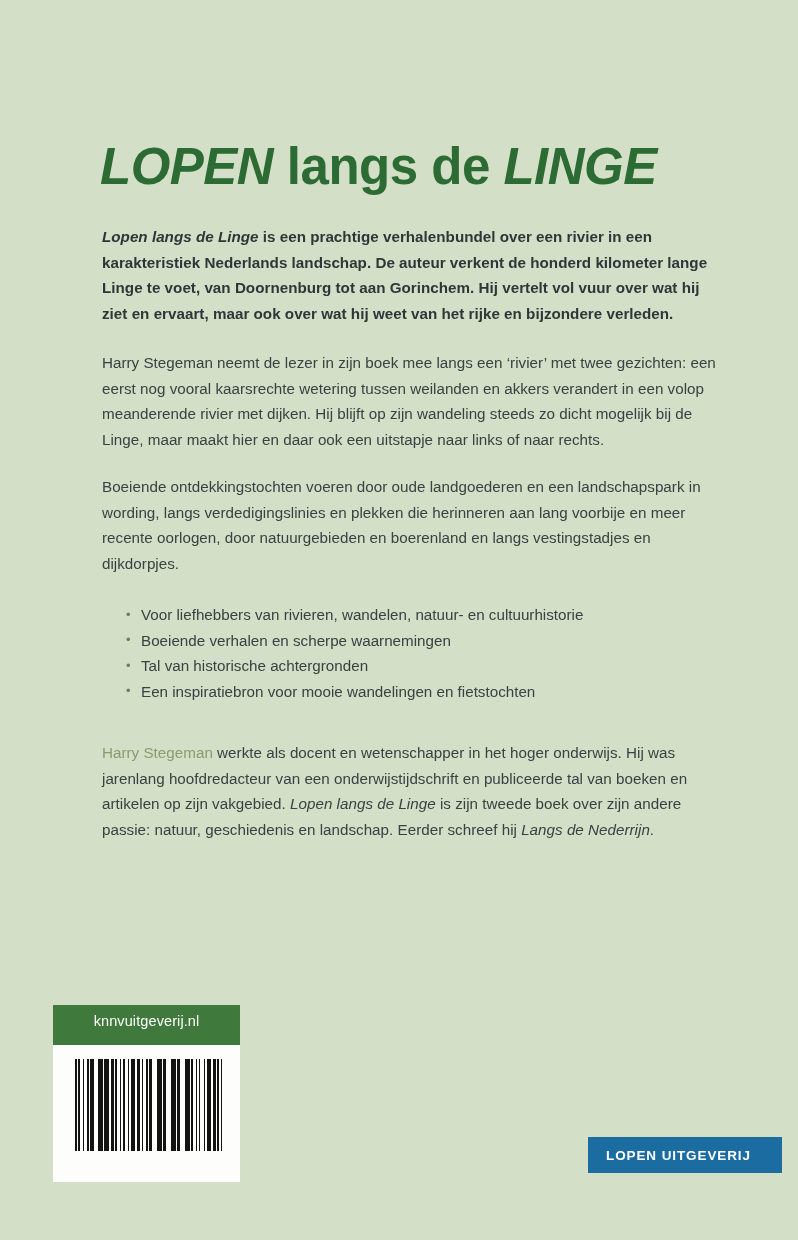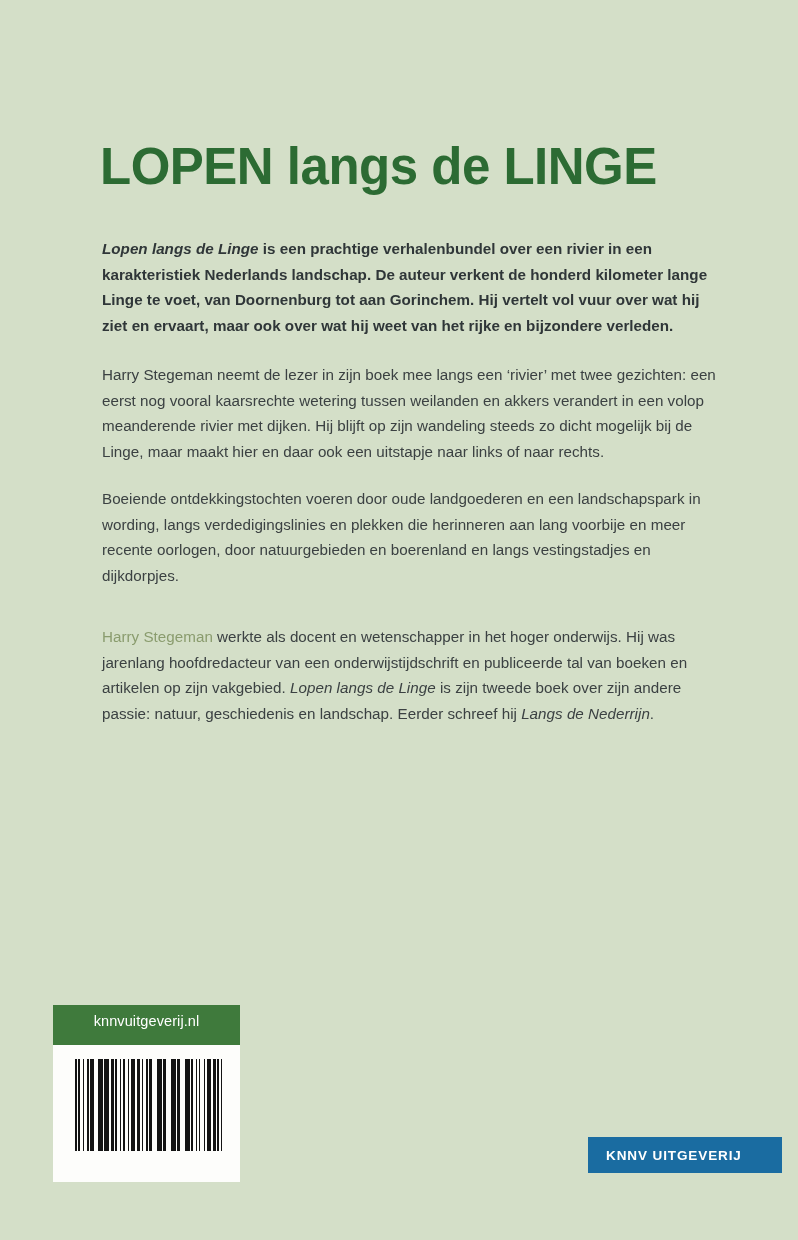--- a/index.html
+++ b/index.html
@@ -25,28 +25,28 @@
   .title {
     position: absolute;
     left: 100px;
     top: 138px;
     font-size: 51px;
     line-height: 58px;
     color: #2c6b33;
     letter-spacing: -0.5px;
     white-space: nowrap;
   }
-  .title .t-bold { font-weight: 700; }
+  .title .t-bold { font-weight: 700; font-style: italic; }
   .title .t-light { font-weight: 700; }
 
   
   .copy {
     position: absolute;
     left: 102px;
-    top: 236px;
+    top: 224px;
     width: 620px;
   }
 
   .para {
     color: #3b4142;
     font-size: 15.2px;
     line-height: 25.5px;
     margin: 0 0 22px 0;
     letter-spacing: 0.02px;
   }
@@ -165,20 +165,26 @@
 
   <div class="copy">
 
     <p class="para lead"><em>Lopen langs de Linge</em><span> is een prachtige verhalenbundel over een rivier in een karakteristiek Nederlands landschap. De auteur verkent de honderd kilometer lange Linge te voet, van Doornenburg tot aan Gorinchem. Hij vertelt vol vuur over wat hij ziet en ervaart, maar ook over wat hij weet van het rijke en bijzondere verleden.</span></p>
 
     <p class="para">Harry Stegeman neemt de lezer in zijn boek mee langs een ‘rivier’ met twee gezichten: een eerst nog vooral kaarsrechte wetering tussen weilanden en akkers verandert in een volop meanderende rivier met dijken. Hij blijft op zijn wandeling steeds zo dicht mogelijk bij de Linge, maar maakt hier en daar ook een uitstapje naar links of naar rechts.</p>
 
     <p class="para">Boeiende ontdekkingstochten voeren door oude landgoederen en een landschapspark in wording, langs verdedigingslinies en plekken die herinneren aan lang voorbije en meer recente oorlogen, door natuurgebieden en boerenland en langs vestingstadjes en dijkdorpjes.</p>
 
 
+    <ul class="bullets">
+      <li>Voor liefhebbers van rivieren, wandelen, natuur- en cultuurhistorie</li>
+      <li>Boeiende verhalen en scherpe waarnemingen</li>
+      <li>Tal van historische achtergronden</li>
+      <li>Een inspiratiebron voor mooie wandelingen en fietstochten</li>
+    </ul>
 
     <p class="para bio"><span class="author-name">Harry Stegeman</span><span> werkte als docent en wetenschapper in het hoger onderwijs. Hij was jarenlang hoofdredacteur van een onderwijstijdschrift en publiceerde tal van boeken en artikelen op zijn vakgebied. </span><em>Lopen langs de Linge</em><span> is zijn tweede boek over zijn andere passie: natuur, geschiedenis en landschap. Eerder schreef hij </span><em>Langs de Nederrijn</em><span>.</span></p>
 
   </div>
 
   <div class="barcode-block">
     <div class="barcode-banner">knnvuitgeverij.nl</div>
     <div class="barcode-card">
       <div class="barcode-bars" id="bars">
           <i class="tall" style="width:1.60px"></i>
@@ -238,16 +244,16 @@
           <i class="tall" style="width:3.20px"></i>
           <i class="sp" style="width:1.60px"></i>
           <i class="tall" style="width:1.60px"></i>
           <i class="sp" style="width:1.60px"></i>
           <i class="tall" style="width:1.60px"></i>
         </div>
     </div>
   </div>
 
   <div class="publisher">
-    <span>KNNV UITGEVERIJ</span>
+    <span>LOPEN UITGEVERIJ</span>
   </div>
 
 </div>
 
 </body></html>

